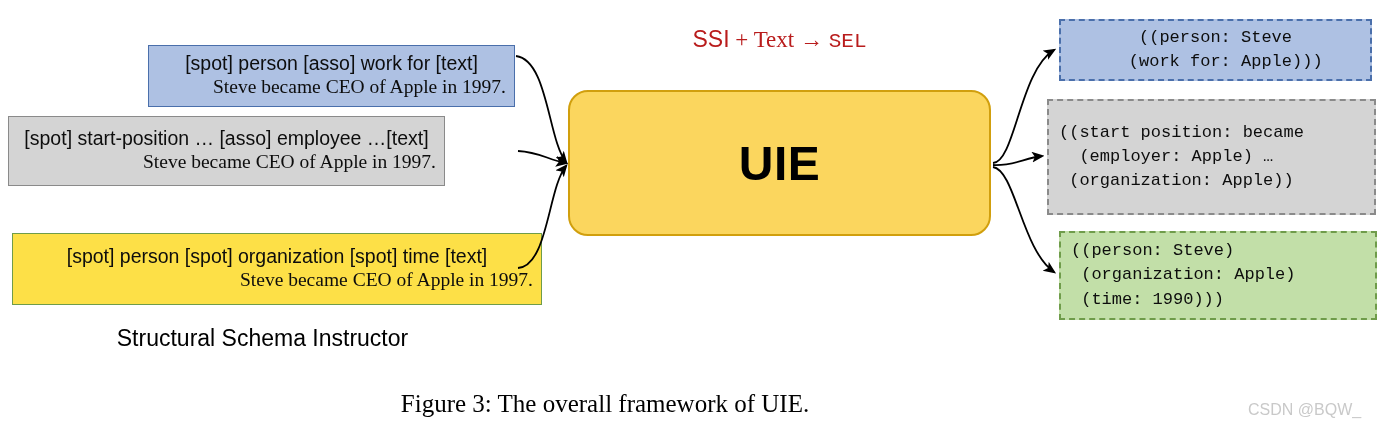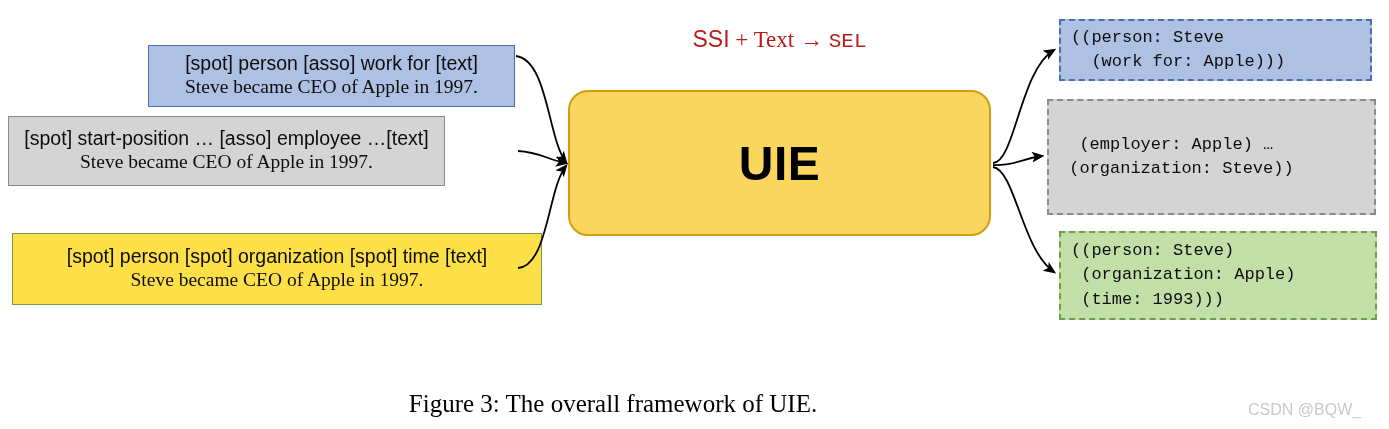--- a/index.html
+++ b/index.html
@@ -60,21 +60,21 @@
     background: #d4d4d4;
     border-color: #8a8a8a;
   }
   #ssi-box-3 {
     left: 12px; top: 233px; width: 530px; height: 72px;
     background: #fde047;
     border-color: #6f9c4a;
   }
   #ssi-box-1 .sent,
   #ssi-box-2 .sent,
-  #ssi-box-3 .sent { text-align: center; }
+  #ssi-box-3 .sent { text-align: right; }
   #ssi-box-1 .schema { text-align: center; }
   #ssi-box-2 .schema { text-align: center; }
   #ssi-box-3 .schema { text-align: center; }
 
   
   #uie-block {
     position: absolute;
     left: 568px; top: 90px;
     width: 423px; height: 146px;
     background: #fbd65e;
@@ -136,20 +136,21 @@
     font-family: "Liberation Mono", monospace;
     font-size: 17px;
     color: #0d0d0d;
     line-height: 1.42;
     white-space: pre;
   }
   #sel-box-1 {
     left: 1059px; top: 19px; width: 313px; height: 62px;
     background: #aec1e3;
     border-color: #4a6fab;
+    text-align: center;
   }
   #sel-box-2 {
     left: 1047px; top: 99px; width: 329px; height: 116px;
     background: #d4d4d4;
     border-color: #8a8a8a;
   }
   #sel-box-3 {
     left: 1059px; top: 231px; width: 318px; height: 89px;
     background: #c2dfa8;
     border-color: #6f9c4a;
@@ -169,21 +170,21 @@
     position: absolute;
     left: 855px; top: 326px; width: 529px;
     text-align: center;
     font-family: "Liberation Mono", monospace;
     font-size: 24px;
     color: #000000;
     white-space: nowrap;
   }
   #figure-caption {
     position: absolute;
-    left: 8px; top: 390px; width: 1210px;
+    left: 0; top: 390px; width: 1210px;
     text-align: center;
     font-family: "Liberation Serif", serif;
     font-size: 25px;
     color: #000000;
   }
   #watermark {
     position: absolute;
     left: 1248px; top: 401px;
     font-family: "Liberation Sans", sans-serif;
     font-size: 16px;
@@ -224,44 +225,46 @@
   <div id="uie-block">
     <span class="uie-label">UIE</span>
   </div>
 
   <div class="box sel-box" id="sel-box-1">
     <div class="line">((person: Steve</div>
     <div class="line">  (work for: Apple)))</div>
   </div>
 
   <div class="box sel-box" id="sel-box-2">
+    <div class="line">((start position: became</div>
     <div class="line">  (employer: Apple) …</div>
-    <div class="line"> (organization: Steve))</div>
+    <div class="line"> (organization: Apple))</div>
   </div>
 
   <div class="box sel-box" id="sel-box-3">
     <div class="line">((person: Steve)</div>
     <div class="line"> (organization: Apple)</div>
-    <div class="line"> (time: 1993)))</div>
+    <div class="line"> (time: 1990)))</div>
   </div>
 
   <svg id="arrows" viewBox="0 0 1389 429">
     <defs>
       <marker id="ah" markerWidth="7" markerHeight="7" refX="5.6" refY="3" orient="auto" markerUnits="strokeWidth">
         <path d="M0,0 L7,3 L0,6 L1.6,3 Z" fill="#000000"></path>
       </marker>
     </defs>
     <g fill="none" stroke="#000000" stroke-width="1.8">
 
       <path d="M516,56 C548,60 548,140 566,162" marker-end="url(#ah)"></path>
       <path d="M518,151 C540,152 548,160 566,163" marker-end="url(#ah)"></path>
       <path d="M518,268 C548,266 548,188 566,166" marker-end="url(#ah)"></path>
 
       <path d="M993,163 C1015,162 1020,70 1054,50" marker-end="url(#ah)"></path>
       <path d="M993,165 C1015,166 1024,158 1042,156" marker-end="url(#ah)"></path>
       <path d="M993,167 C1015,170 1022,250 1054,272" marker-end="url(#ah)"></path>
     </g>
   </svg>
 
+  <div id="ssi-caption">Structural Schema Instructor</div>
   <div id="figure-caption">Figure 3: The overall framework of UIE.</div>
   <div id="watermark">CSDN @BQW_</div>
 
 </div>
 
 </body></html>

